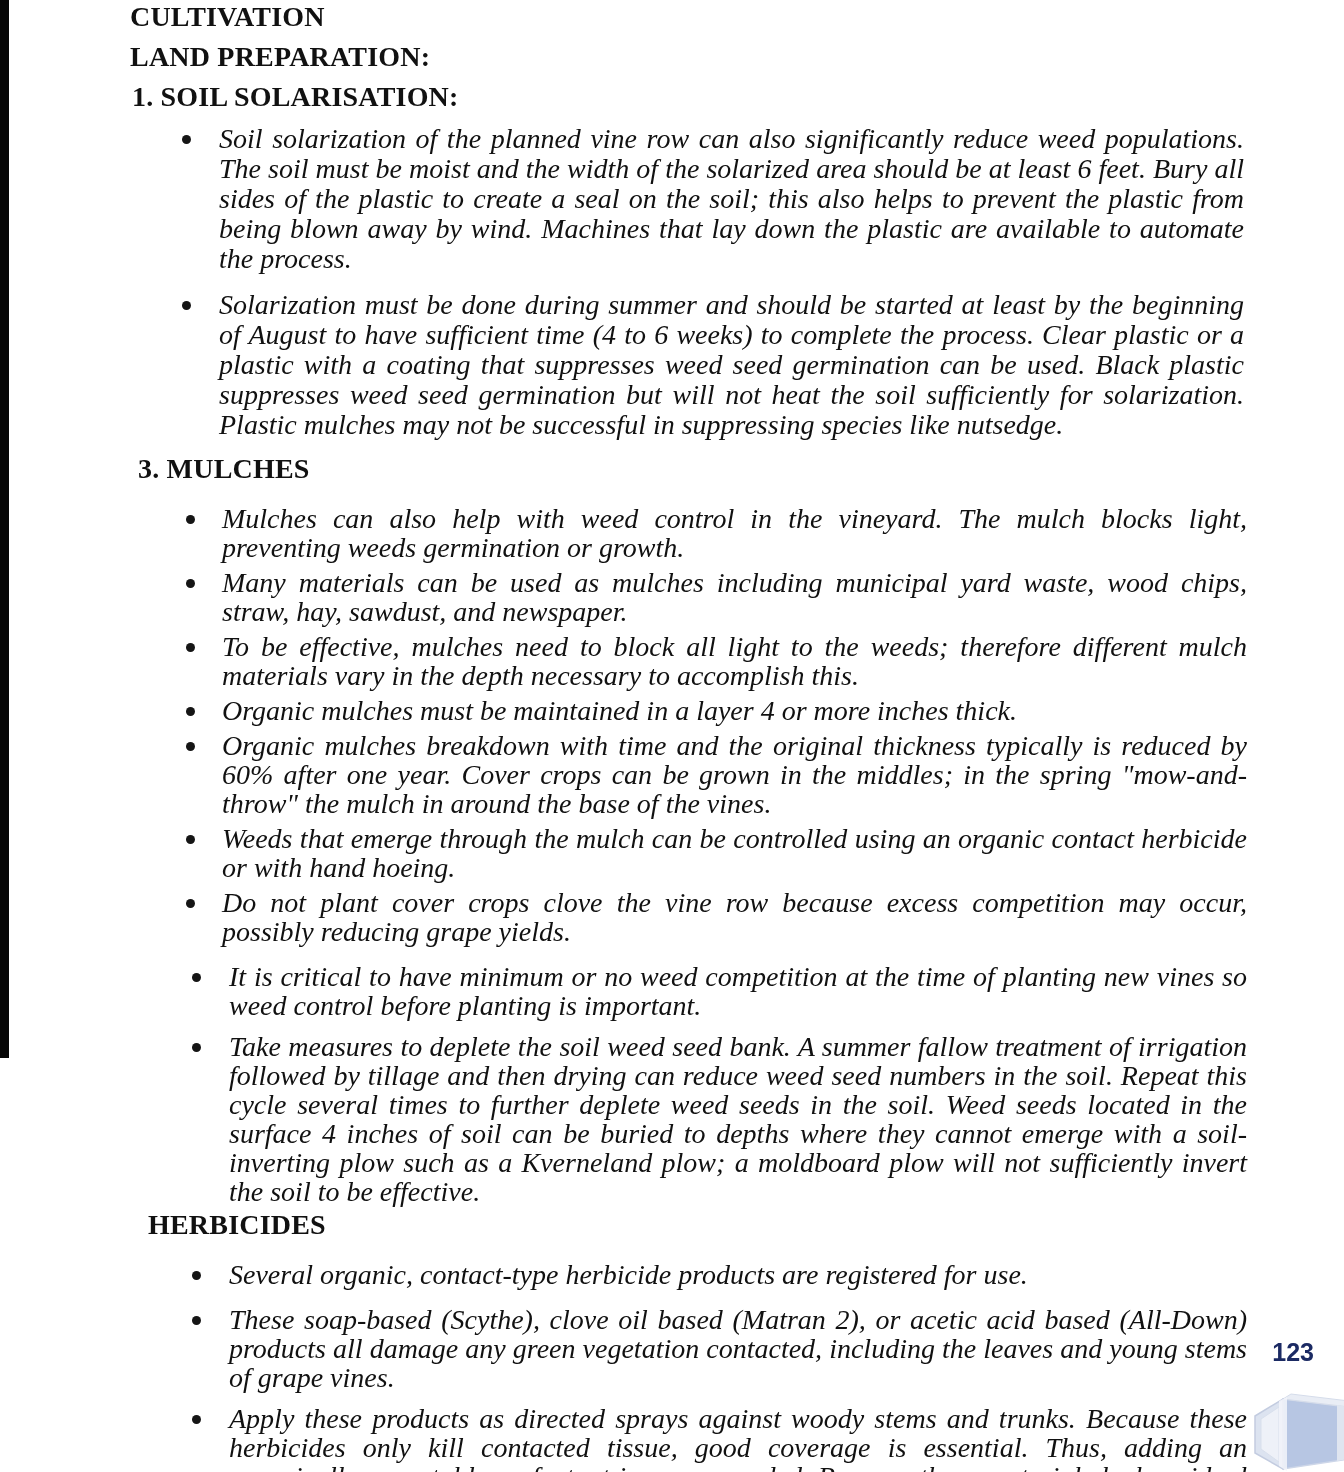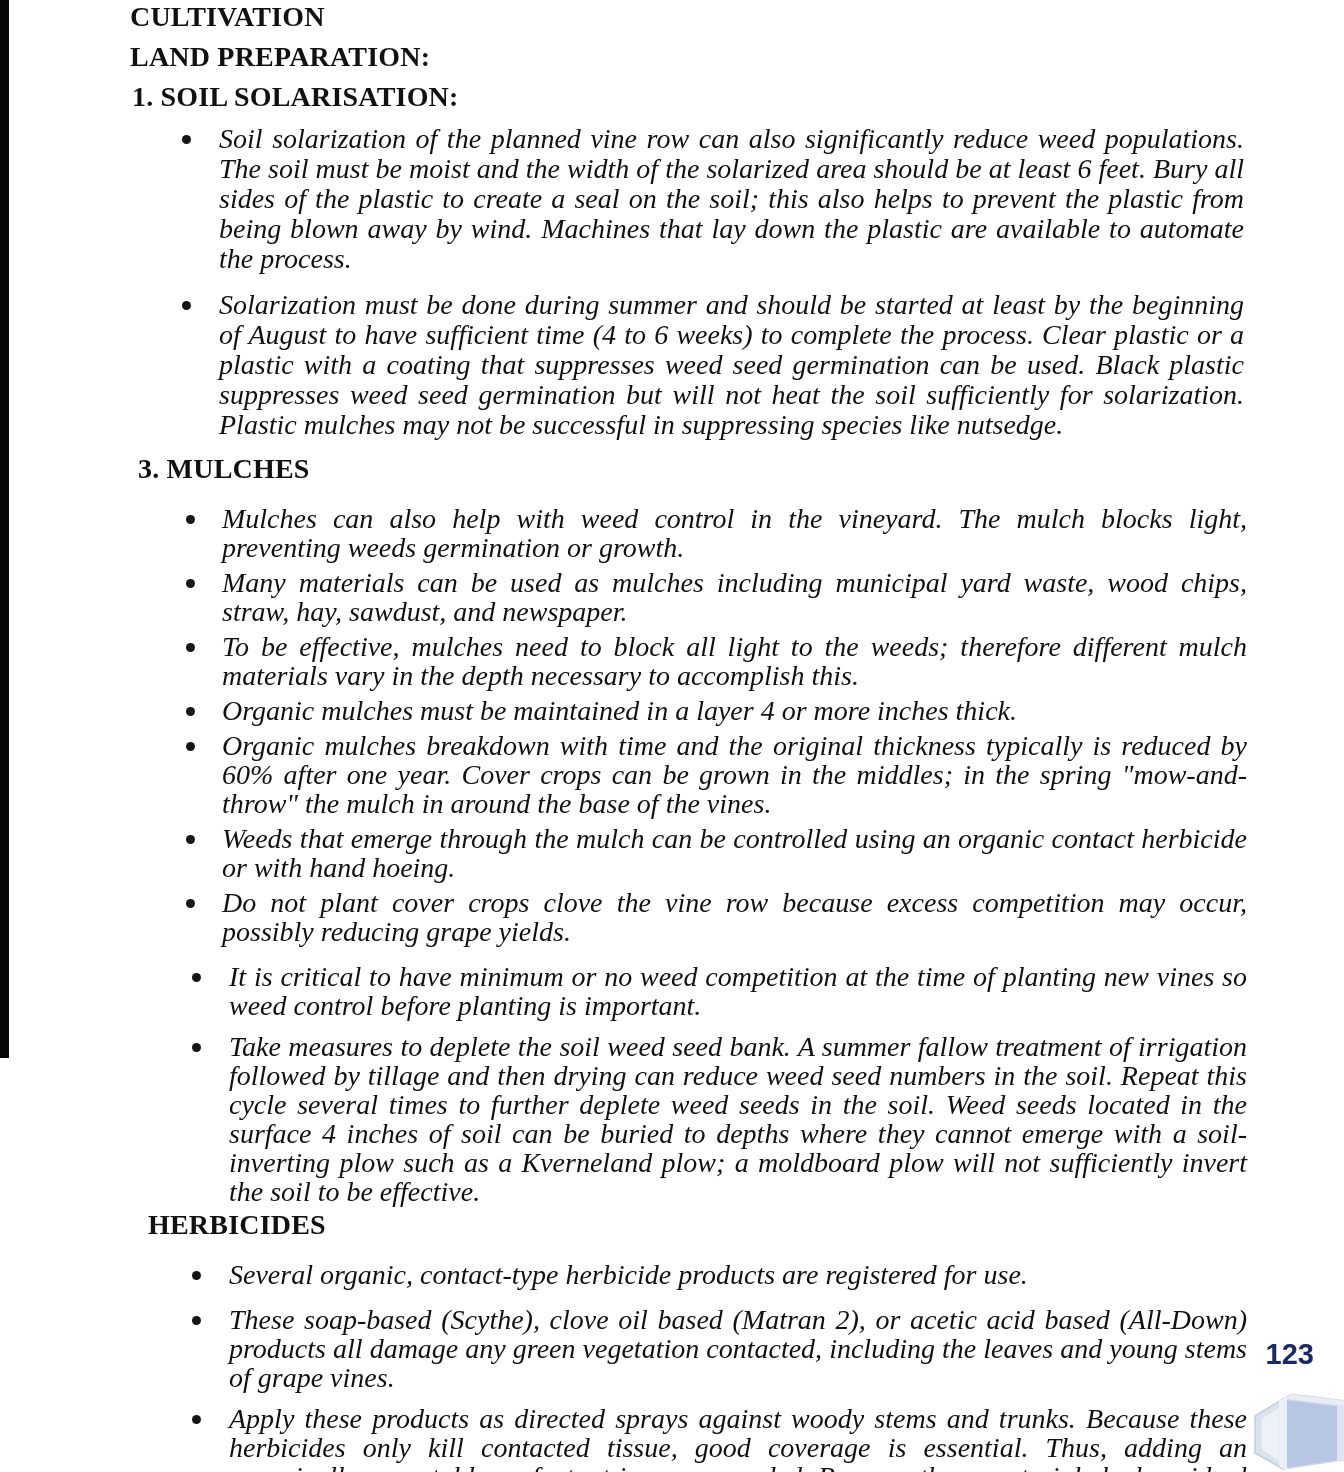--- a/index.html
+++ b/index.html
@@ -53,21 +53,21 @@
   .mt10{margin-top:16px;}
   .mt8{margin-top:20px;}
   .mt6{margin-top:6px;}
   .mt12{margin-top:12px;}
   .indent2 .dot{margin-left:56px;margin-right:27px;}
   .indent3 .dot{margin-left:62px;margin-right:28px;}
   .indent3 .btxt{max-width:1018px;}
   #page-number{
     position:absolute;
     right:30px;top:1338px;
-    font-size:29px;
+    font-size:25px;
     font-weight:bold;
     font-family:"Liberation Sans","DejaVu Sans",sans-serif;
   }
   #corner-graphic{
     position:absolute;
     left:1249px;top:1392px;
     width:100px;height:80px;
   }
 </style>
 </head>

